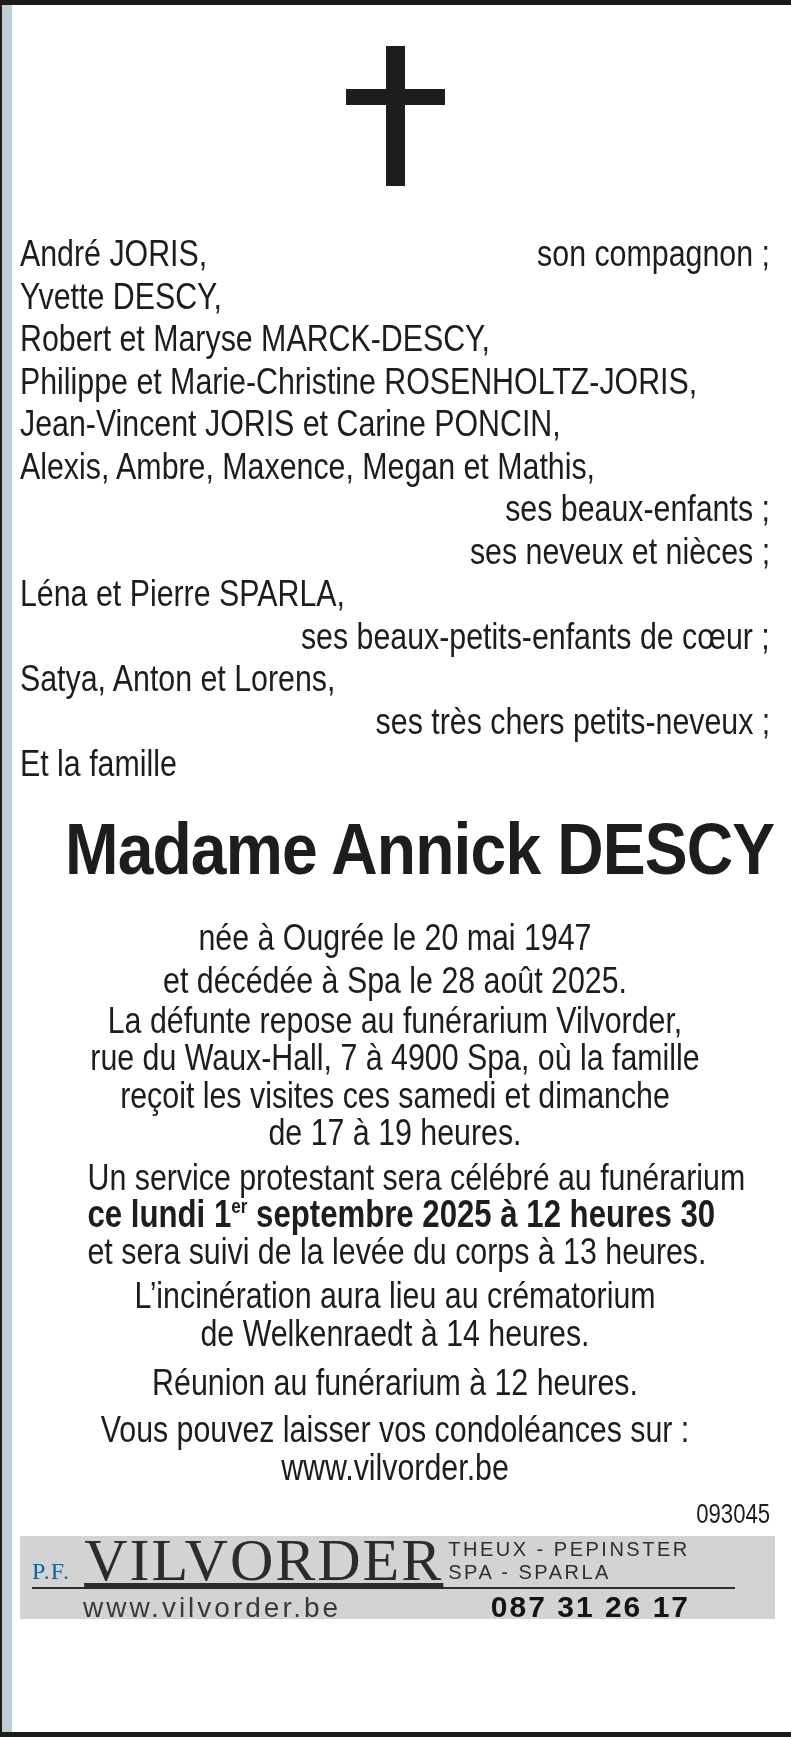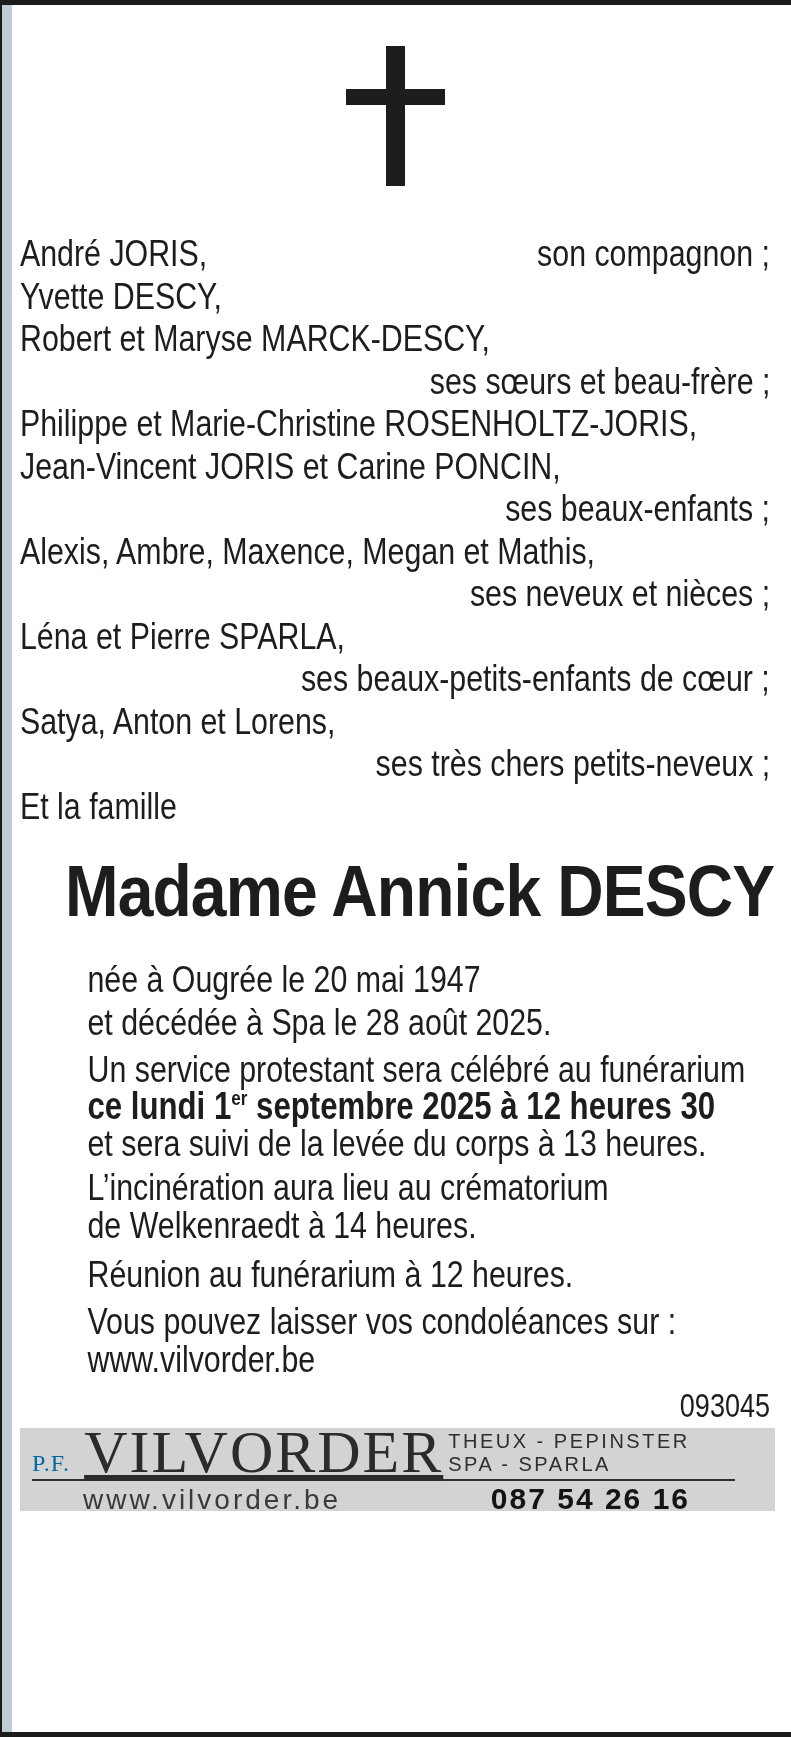--- a/index.html
+++ b/index.html
@@ -34,31 +34,31 @@
   .family .row.right{text-align:right;}
 
   .announcement{margin-top:2px;padding-left:39px;font-size:37px;line-height:43px;}
 
   .title{
     margin:25px 0 9px 0;font-size:73px;line-height:76px;font-weight:bold;
     text-align:center;letter-spacing:-1px;
   }
   .title .cxc{transform:scaleX(0.88);}
 
-  .para{margin:0;text-align:left;font-size:37px;}
+  .para{margin:0;text-align:center;font-size:37px;}
   .p1{margin-top:29px;line-height:43px;}
   .p2{margin-top:0;line-height:37.5px;}
   .p3{margin-top:7px;line-height:37px;}
   .p4{margin-top:7px;line-height:38px;}
   .p5{margin-top:11px;line-height:38px;}
   .p6{margin-top:9px;line-height:38px;}
   .boldline{font-weight:bold;font-size:38px;}
   .boldline sup{font-size:0.55em;vertical-align:super;line-height:0;}
 
-  .reference{margin-top:12px;font-size:33px;line-height:30px;text-align:right;}
+  .reference{margin-top:12px;font-size:27px;line-height:30px;text-align:right;}
 
   
   .agency{margin-top:7px;width:755px;height:83px;background:#d3d3d3;box-sizing:border-box;padding-top:1px;}
   .agency-top{display:flex;align-items:flex-end;padding-left:12px;height:48px;}
   .pf{font-family:"Liberation Serif",serif;font-size:24px;line-height:24px;color:#0369a1;letter-spacing:1px;padding-bottom:2px;}
   .brand{font-family:"Liberation Serif",serif;font-size:60px;line-height:50px;letter-spacing:2px;color:#2b2b2b;margin-left:14px;text-decoration:underline;}
   .cities{margin-left:5px;font-size:20px;line-height:23px;letter-spacing:2.5px;color:#2e2e2e;padding-bottom:1px;white-space:nowrap;}
   .rule{height:2px;background:#2e2e2e;margin:2px 40px 0 12px;}
   .agency-bottom{display:flex;justify-content:space-between;align-items:baseline;padding:1px 85px 0 63px;}
   .site{font-size:28px;letter-spacing:3px;color:#3a3a3a;}
@@ -81,43 +81,48 @@
       <div class="h"></div>
     </div>
 
     <div class="family">
       <div class="row between">
         <span class="cx">André JORIS,</span>
         <span class="cxr">son compagnon ;</span>
       </div>
       <div class="row"><span class="cx">Yvette DESCY,</span></div>
       <div class="row"><span class="cx">Robert et Maryse MARCK-DESCY,</span></div>
-      <div class="row right"><span class="cxr">ses sœurs et beau-frère ;</span></div>
       <div class="row"><span class="cx">Philippe et Marie-Christine ROSENHOLTZ-JORIS,</span></div>
       <div class="row"><span class="cx">Jean-Vincent JORIS et Carine PONCIN,</span></div>
+      <div class="row"><span class="cx">Alexis, Ambre, Maxence, Megan et Mathis,</span></div>
       <div class="row right"><span class="cxr">ses beaux-enfants ;</span></div>
-      <div class="row"><span class="cx">Alexis, Ambre, Maxence, Megan et Mathis,</span></div>
       <div class="row right"><span class="cxr">ses neveux et nièces ;</span></div>
       <div class="row"><span class="cx">Léna et Pierre SPARLA,</span></div>
       <div class="row right"><span class="cxr">ses beaux-petits-enfants de cœur ;</span></div>
       <div class="row"><span class="cx">Satya, Anton et Lorens,</span></div>
       <div class="row right"><span class="cxr">ses très chers petits-neveux ;</span></div>
       <div class="row"><span class="cx">Et la famille</span></div>
     </div>
 
 
     <h1 class="title">
       <span class="cxc">Madame Annick DESCY</span>
     </h1>
 
     <p class="para p1">
       <span class="cxc">née à Ougrée le 20 mai 1947</span>
       <span class="cxc">et décédée à Spa le 28 août 2025.</span>
     </p>
 
+    <p class="para p2">
+      <span class="cxc">La défunte repose au funérarium Vilvorder,</span>
+      <span class="cxc">rue du Waux-Hall, 7 à 4900 Spa, où la famille</span>
+      <span class="cxc">reçoit les visites ces samedi et dimanche</span>
+      <span class="cxc">de 17 à 19 heures.</span>
+    </p>
 
     <p class="para p3">
       <span class="cxc">Un service protestant sera célébré au funérarium</span>
       <span class="cxc boldline"><span>ce lundi 1</span><sup>er</sup><span> septembre 2025 à 12 heures 30</span></span>
       <span class="cxc">et sera suivi de la levée du corps à 13 heures.</span>
     </p>
 
     <p class="para p4">
       <span class="cxc">L’incinération aura lieu au crématorium</span>
       <span class="cxc">de Welkenraedt à 14 heures.</span>
@@ -141,20 +146,20 @@
         <span class="pf">P.F.</span>
         <span class="brand">VILVORDER</span>
         <span class="cities">
           <span>THEUX - PEPINSTER</span><br>
           <span>SPA - SPARLA</span>
         </span>
       </div>
       <div class="rule"></div>
       <div class="agency-bottom">
         <span class="site">www.vilvorder.be</span>
-        <span class="phone">087 54 26 16</span>
+        <span class="phone">087 31 26 17</span>
       </div>
     </div>
 
   </div>
 
   <div class="bar-bottom"></div>
 </div>
 
 </body></html>

